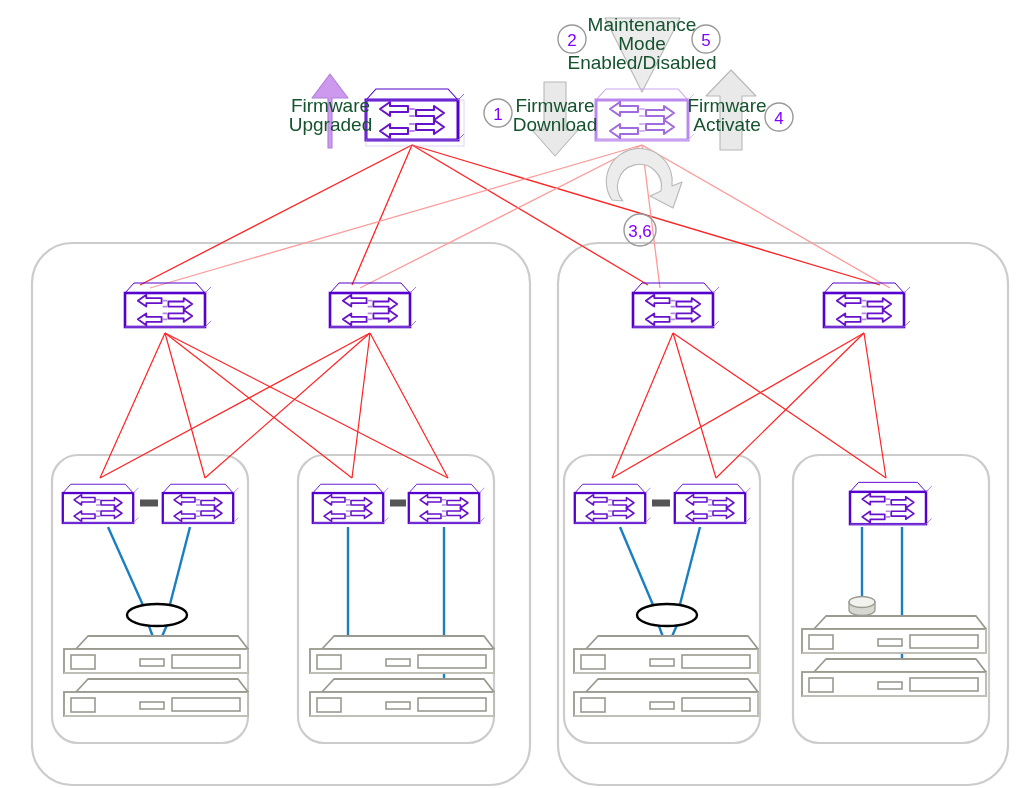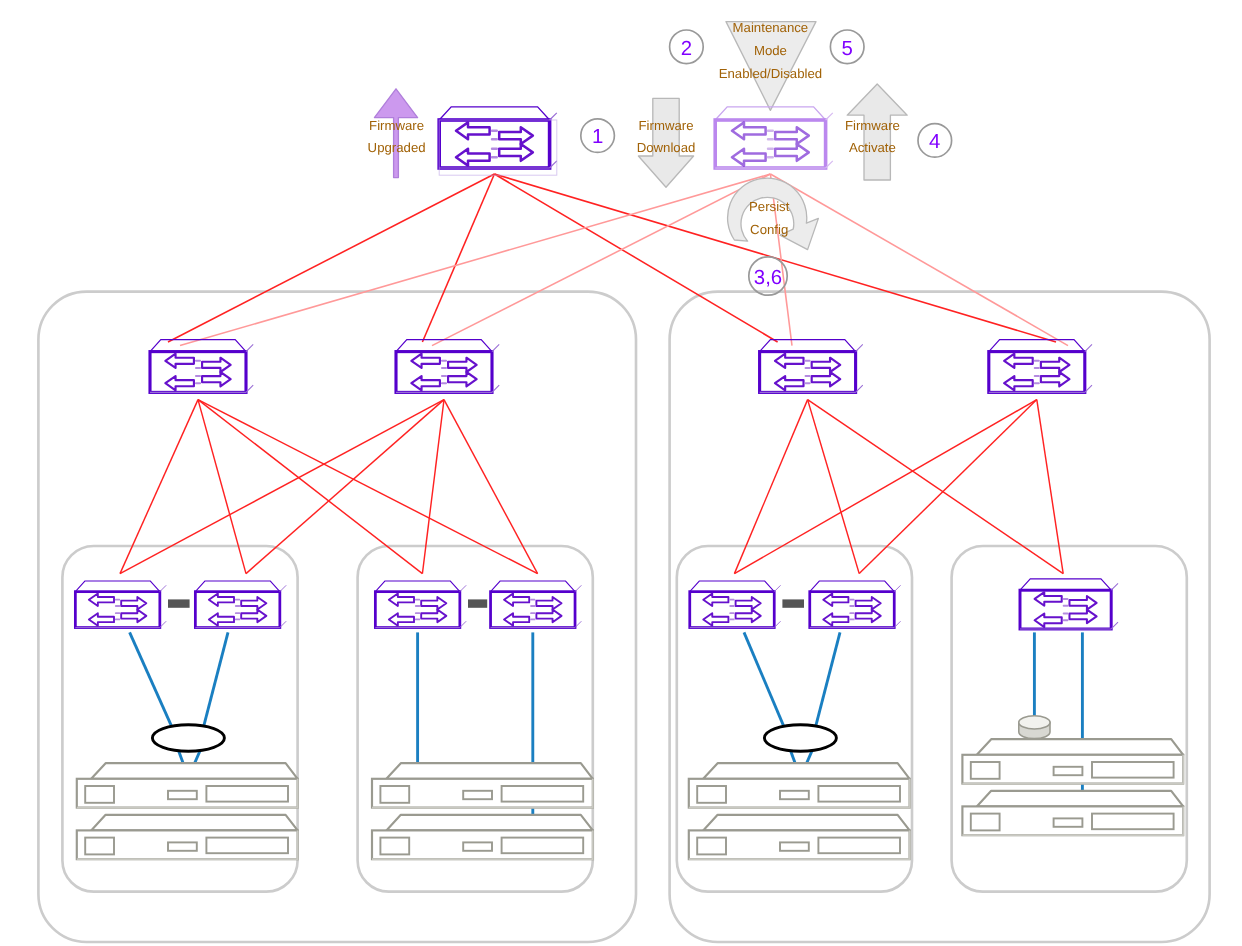--- a/index.html
+++ b/index.html
@@ -20,23 +20,23 @@
   }
   #stage svg.layer {
     position: absolute;
     left: 0;
     top: 0;
     width: 1035px;
     height: 788px;
   }
   .lbl {
     position: absolute;
-    color: #a16207;
+    color: #14532d;
     font-family: "Liberation Sans", sans-serif;
-    font-size: 11px;
+    font-size: 19px;
     line-height: 19px;
     text-align: center;
     white-space: pre-line;
     pointer-events: none;
   }
   .numtxt {
     font-family: "Liberation Sans", sans-serif;
     font-size: 17px;
     fill: #8000ff;
     text-anchor: middle;
@@ -296,16 +296,14 @@
   <div class="lbl" style="left:496px; top:96px; width:118px;">Firmware
 Download</div>
 
   <div class="lbl" style="left:566px; top:15px; width:152px;">Maintenance
 Mode
 Enabled/Disabled</div>
 
   <div class="lbl" style="left:676px; top:96px; width:102px;">Firmware
 Activate</div>
 
-  <div class="lbl" style="left:598px; top:164px; width:86px;">Persist
-Config</div>
 
 </div>
 
 </body></html>

